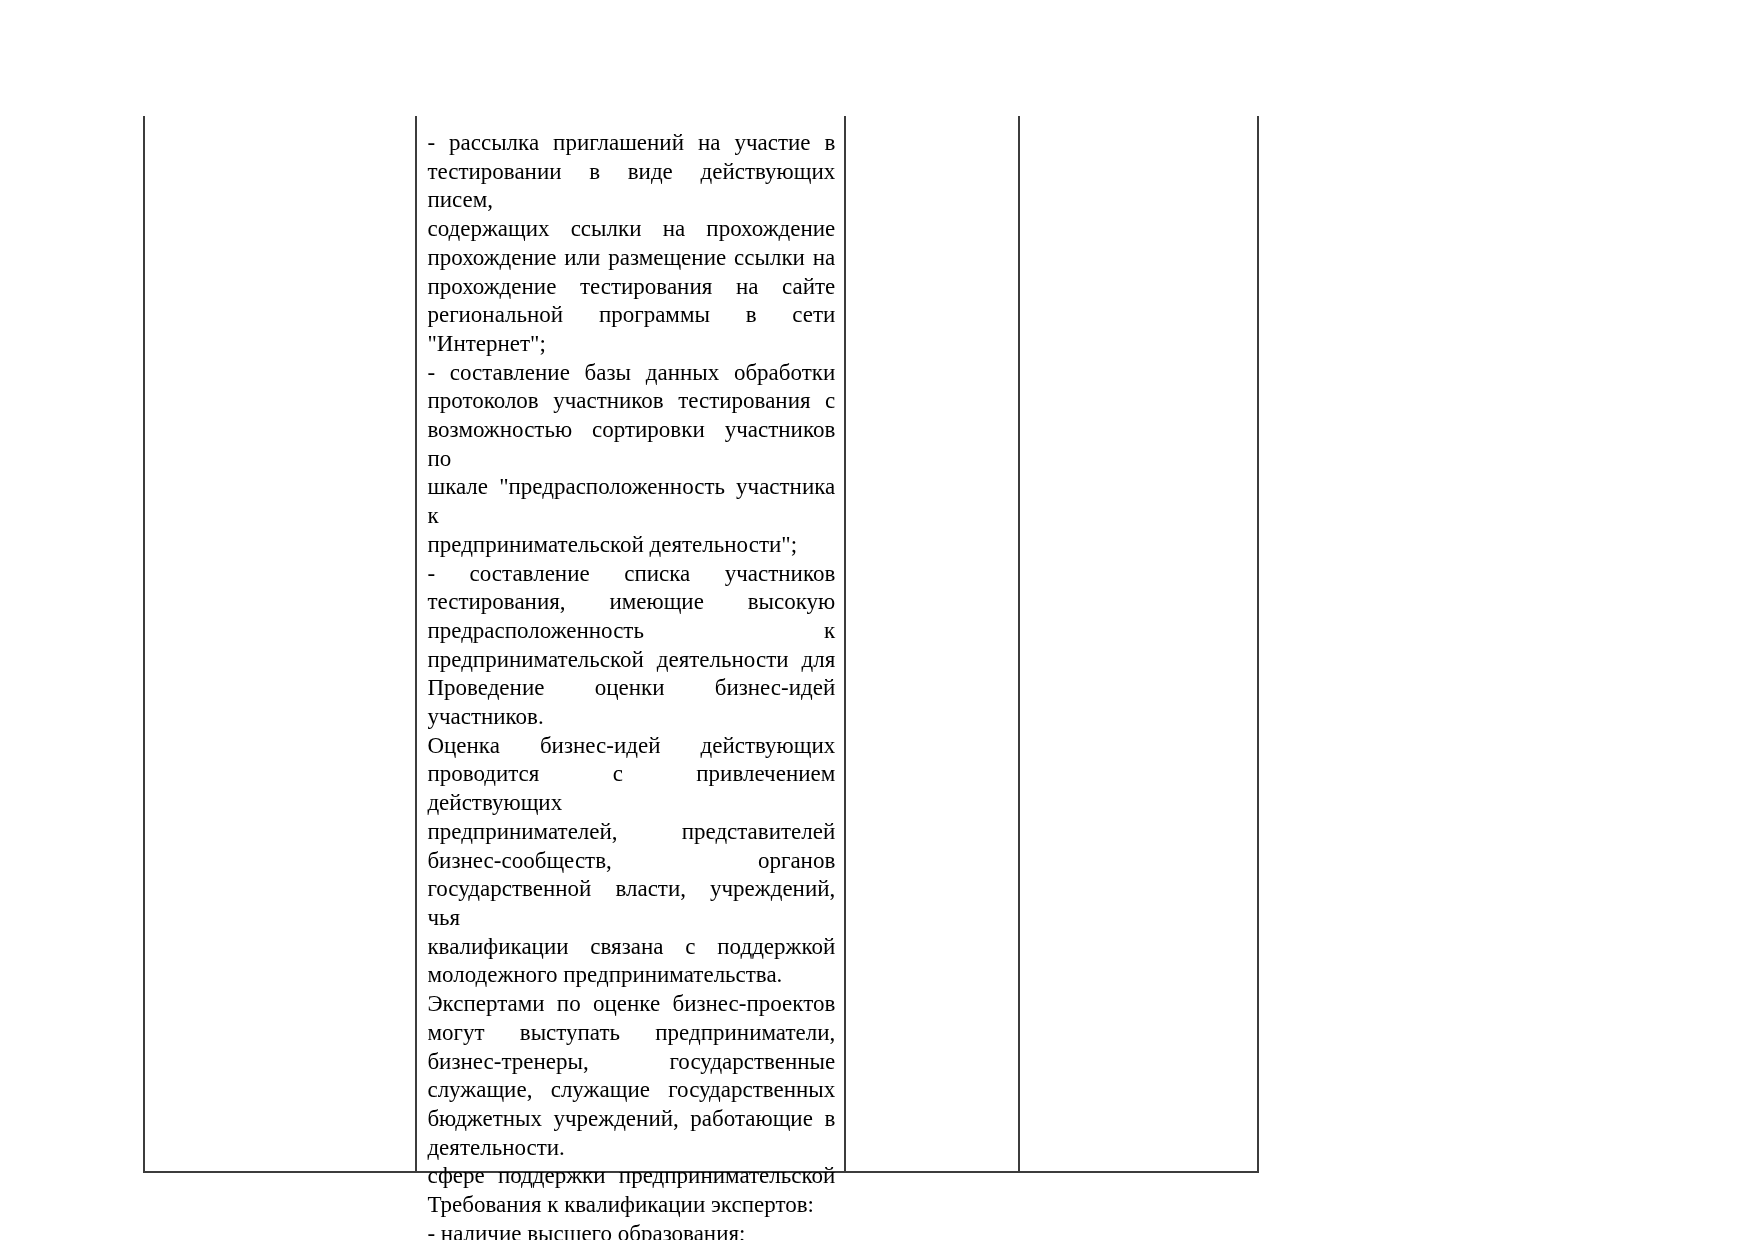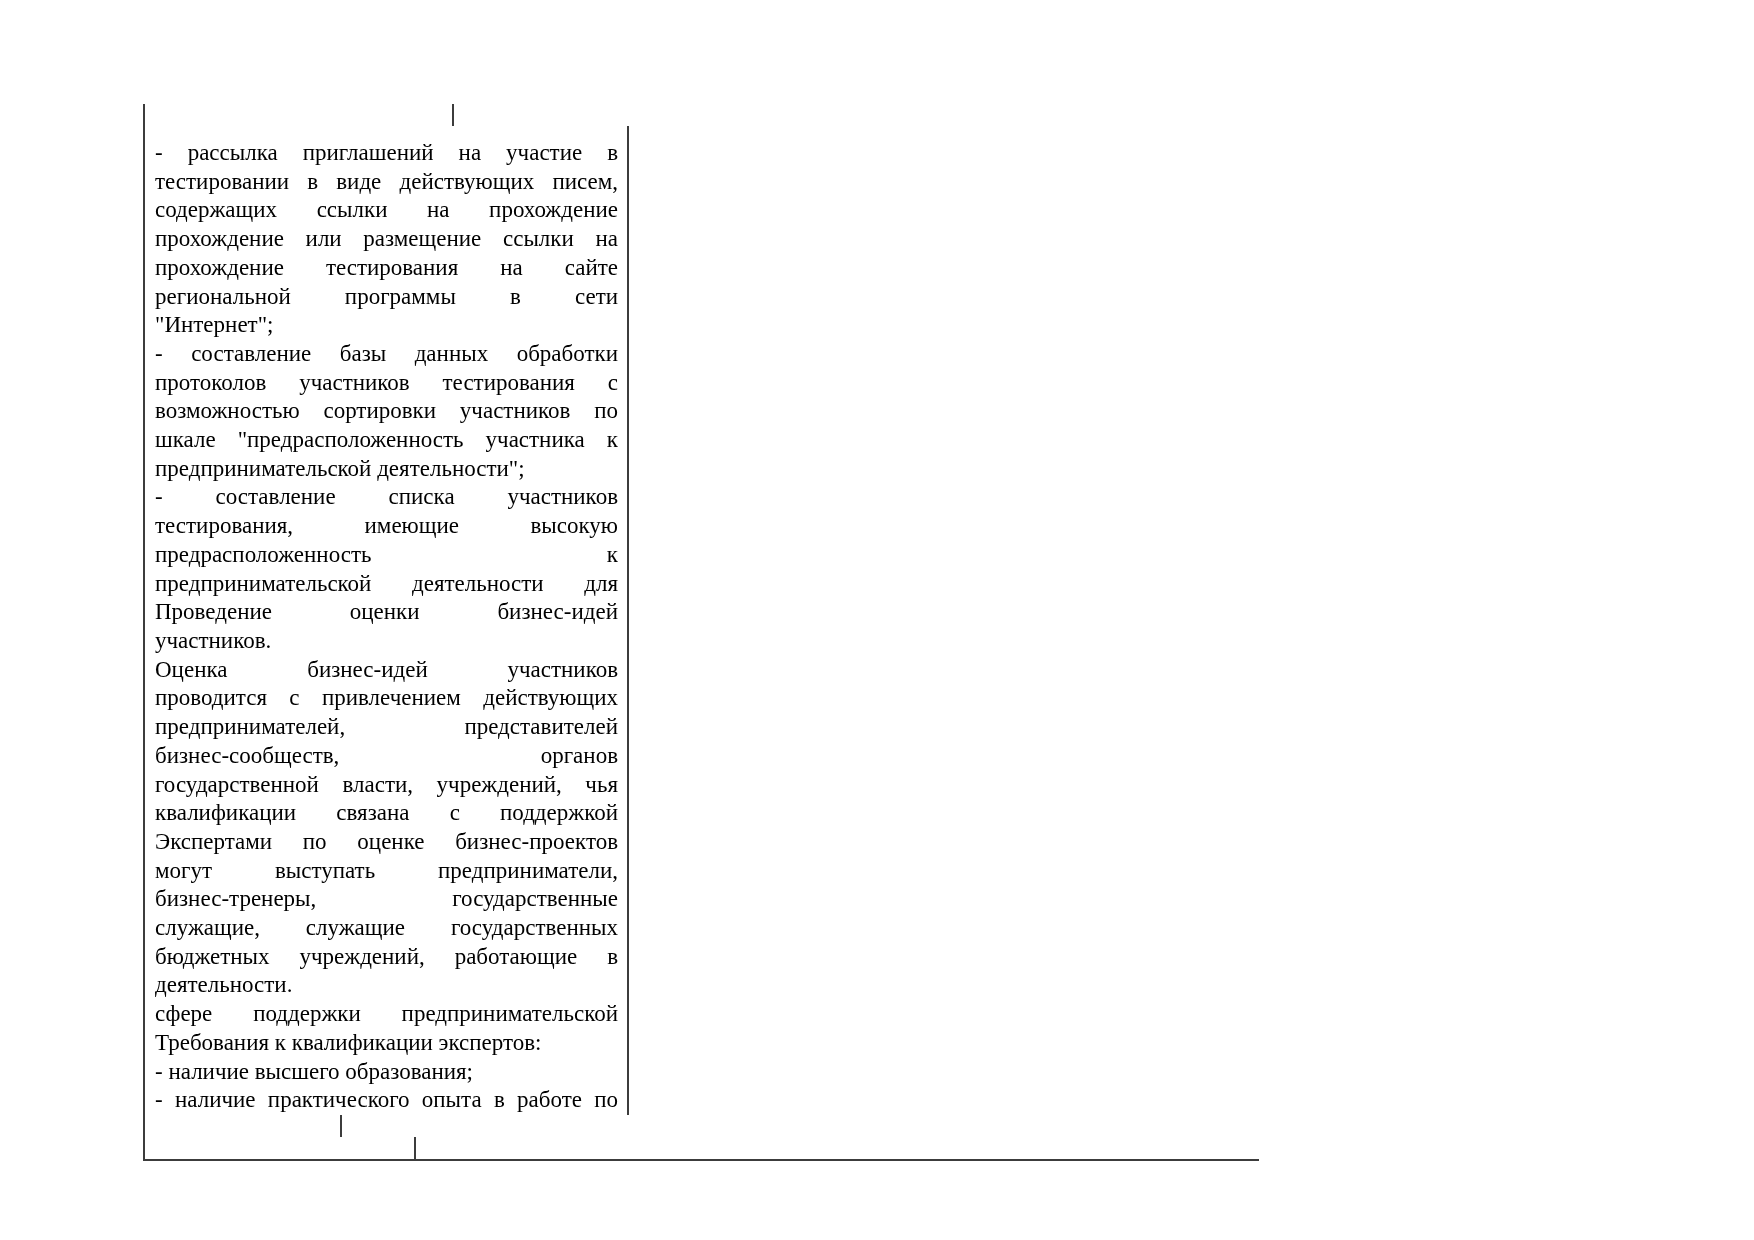--- a/index.html
+++ b/index.html
@@ -12,25 +12,25 @@
     width: 1754px;
     height: 1240px;
     background: #ffffff;
     font-family: "Liberation Serif", "DejaVu Serif", serif;
     color: #000000;
     overflow: hidden;
   }
   .doc-table {
     position: absolute;
     left: 143px;
-    top: 104px;
+    top: 116px;
     width: 1116px;
     height: 1057px;
     display: flex;
-    flex-direction: column;
+    flex-direction: row;
     border-left: 2px solid #3c3c3c;
     border-bottom: 2px solid #3c3c3c;
     box-sizing: border-box;
   }
   .col {
     box-sizing: border-box;
     border-right: 2px solid #3c3c3c;
     height: 100%;
   }
   .col1 { width: 309px; }
@@ -70,26 +70,27 @@
           <div class="line just">протоколов участников тестирования с</div>
           <div class="line just">возможностью сортировки участников по</div>
           <div class="line just">шкале "предрасположенность участника к</div>
           <div class="line">предпринимательской деятельности";</div>
           <div class="line just">- составление списка участников</div>
           <div class="line just">тестирования, имеющие высокую</div>
           <div class="line just">предрасположенность к</div>
           <div class="line just">предпринимательской деятельности для</div>
           <div class="line just">Проведение оценки бизнес-идей</div>
           <div class="line">участников.</div>
-          <div class="line just">Оценка бизнес-идей участников</div>
+          <div class="line just">Оценка бизнес-идей действующих</div>
           <div class="line just">проводится с привлечением действующих</div>
           <div class="line just">предпринимателей, представителей</div>
           <div class="line just">бизнес-сообществ, органов</div>
           <div class="line just">государственной власти, учреждений, чья</div>
           <div class="line just">квалификации связана с поддержкой</div>
+          <div class="line">молодежного предпринимательства.</div>
           <div class="line just">Экспертами по оценке бизнес-проектов</div>
           <div class="line just">могут выступать предприниматели,</div>
           <div class="line just">бизнес-тренеры, государственные</div>
           <div class="line just">служащие, служащие государственных</div>
           <div class="line just">бюджетных учреждений, работающие в</div>
           <div class="line">деятельности.</div>
           <div class="line just">сфере поддержки предпринимательской</div>
           <div class="line">Требования к квалификации экспертов:</div>
           <div class="line">- наличие высшего образования;</div>
           <div class="line just">- наличие практического опыта в работе по</div>

